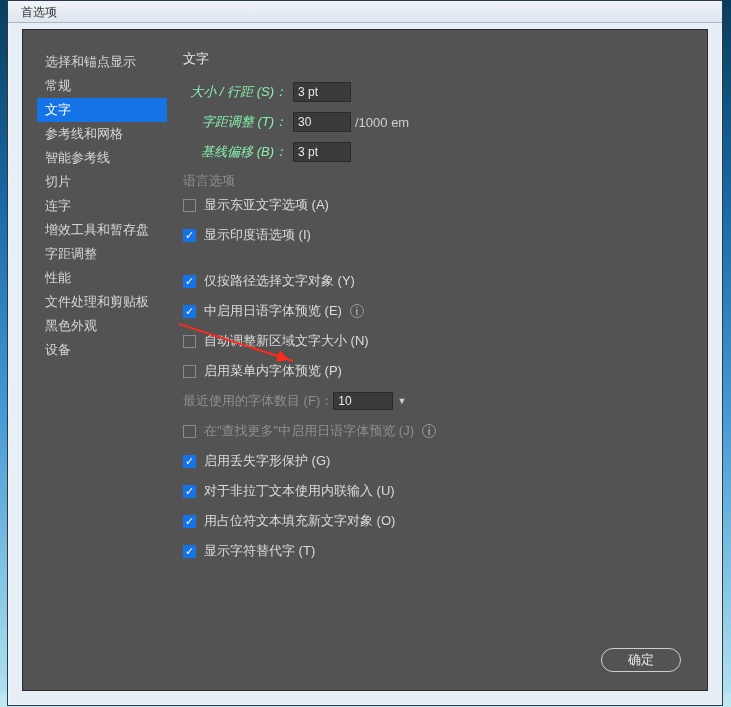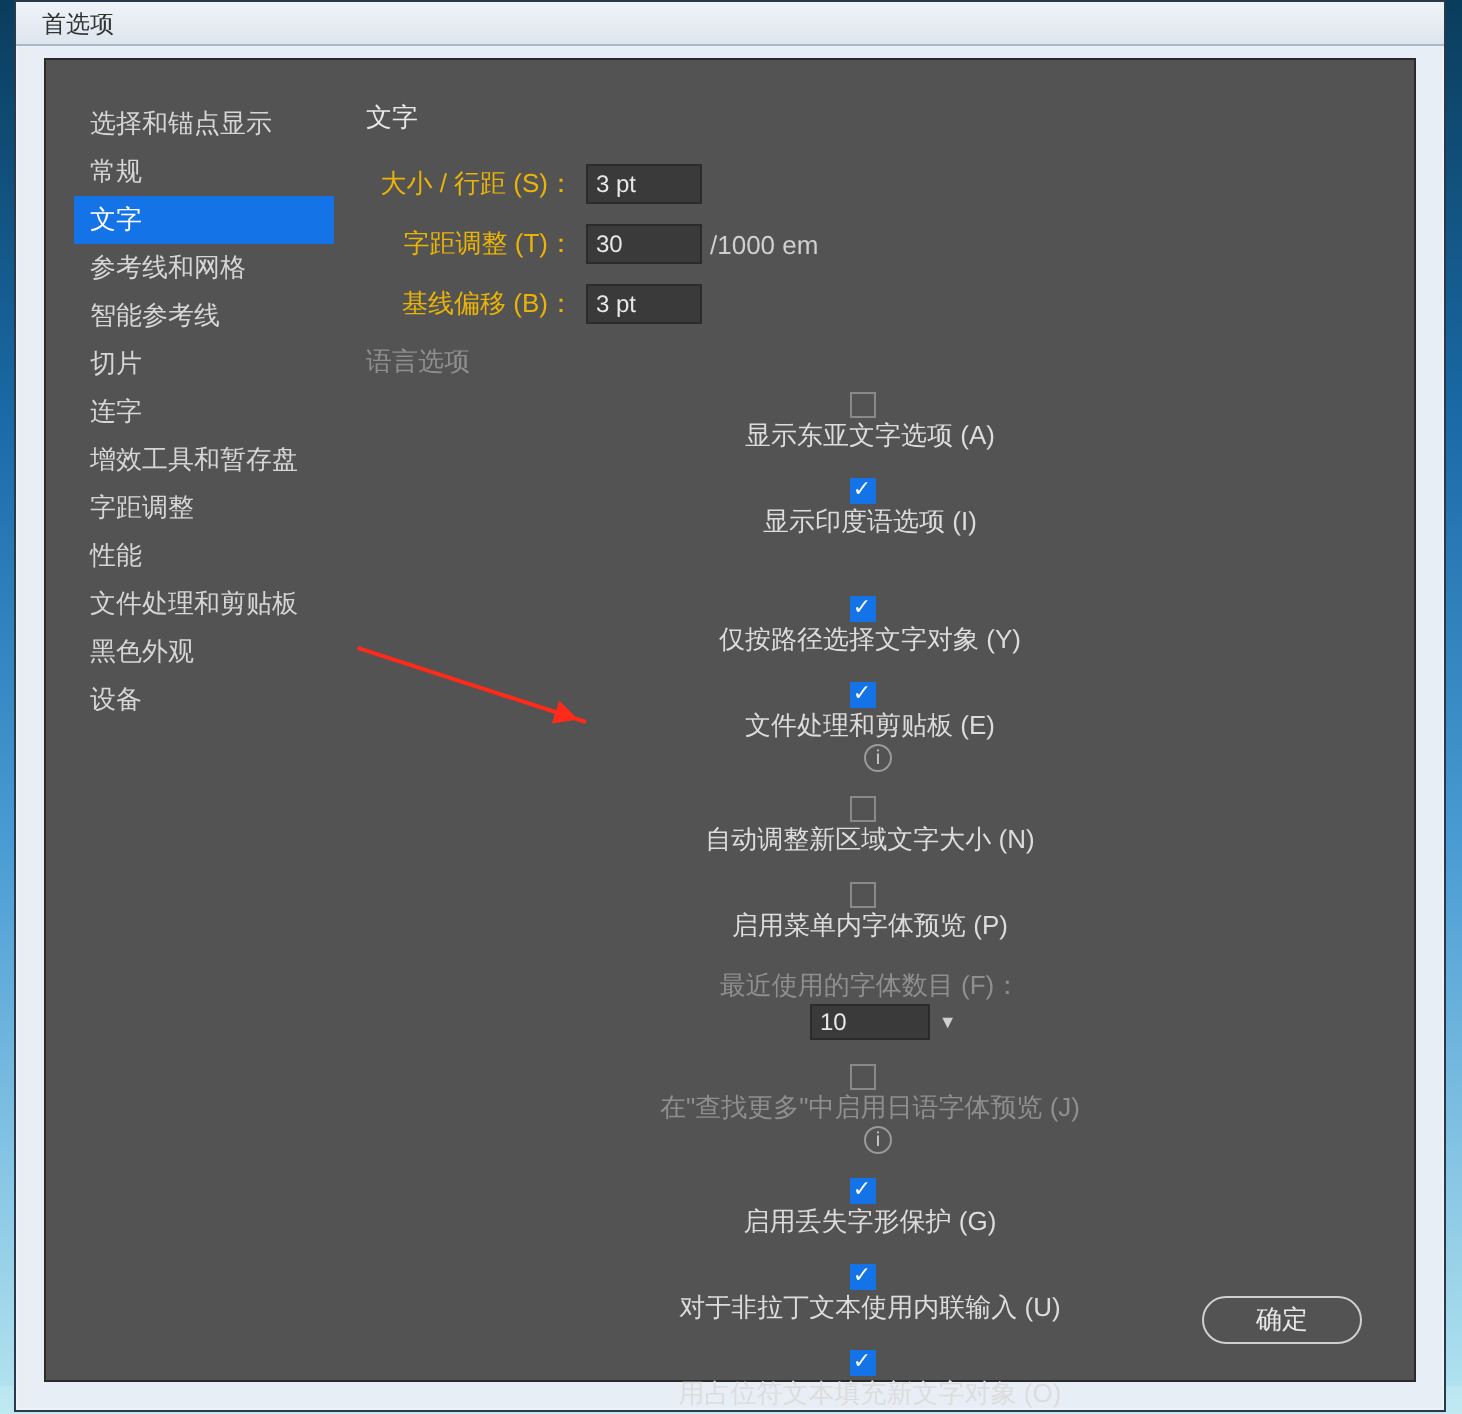--- a/index.html
+++ b/index.html
@@ -70,21 +70,22 @@
   }
   .row {
     display: flex;
     align-items: center;
     margin-bottom: 10px;
   }
   .row-label {
     width: 110px;
     text-align: right;
     padding-right: 6px;
-    color: #eab308;
+    color: #86efac;
+    font-style: italic;
   }
   .input {
     background: #3a3a3a;
     border: 1px solid #2b2b2b;
     color: #e8e8e8;
     font-size: 12px;
     padding: 2px 4px;
     width: 58px;
   }
   .unit {
@@ -92,21 +93,20 @@
     color: #cfcfcf;
   }
   .sub-title {
     color: #8f8f8f;
     margin: 8px 0 6px 0;
   }
   .chk-row {
     display: flex;
     align-items: center;
     margin-bottom: 12px;
-    flex-direction: column;
   }
   .chk {
     width: 13px; height: 13px;
     border: 1px solid #8a8a8a;
     background: #535353;
     margin-right: 8px;
     display: inline-flex;
     align-items: center;
     justify-content: center;
     font-size: 11px;
@@ -203,21 +203,21 @@
         <span class="chk checked"></span>
         <span class="chk-label">显示印度语选项 (I)</span>
       </div>
 
       <div class="chk-row">
         <span class="chk checked"></span>
         <span class="chk-label">仅按路径选择文字对象 (Y)</span>
       </div>
       <div class="chk-row">
         <span class="chk checked"></span>
-        <span class="chk-label">文件处理和剪贴板 (E)</span>
+        <span class="chk-label">中启用日语字体预览 (E)</span>
         <span class="info-icon">i</span>
       </div>
       <div class="chk-row">
         <span class="chk"></span>
         <span class="chk-label">自动调整新区域文字大小 (N)</span>
       </div>
       <div class="chk-row">
         <span class="chk"></span>
         <span class="chk-label">启用菜单内字体预览 (P)</span>
       </div>

